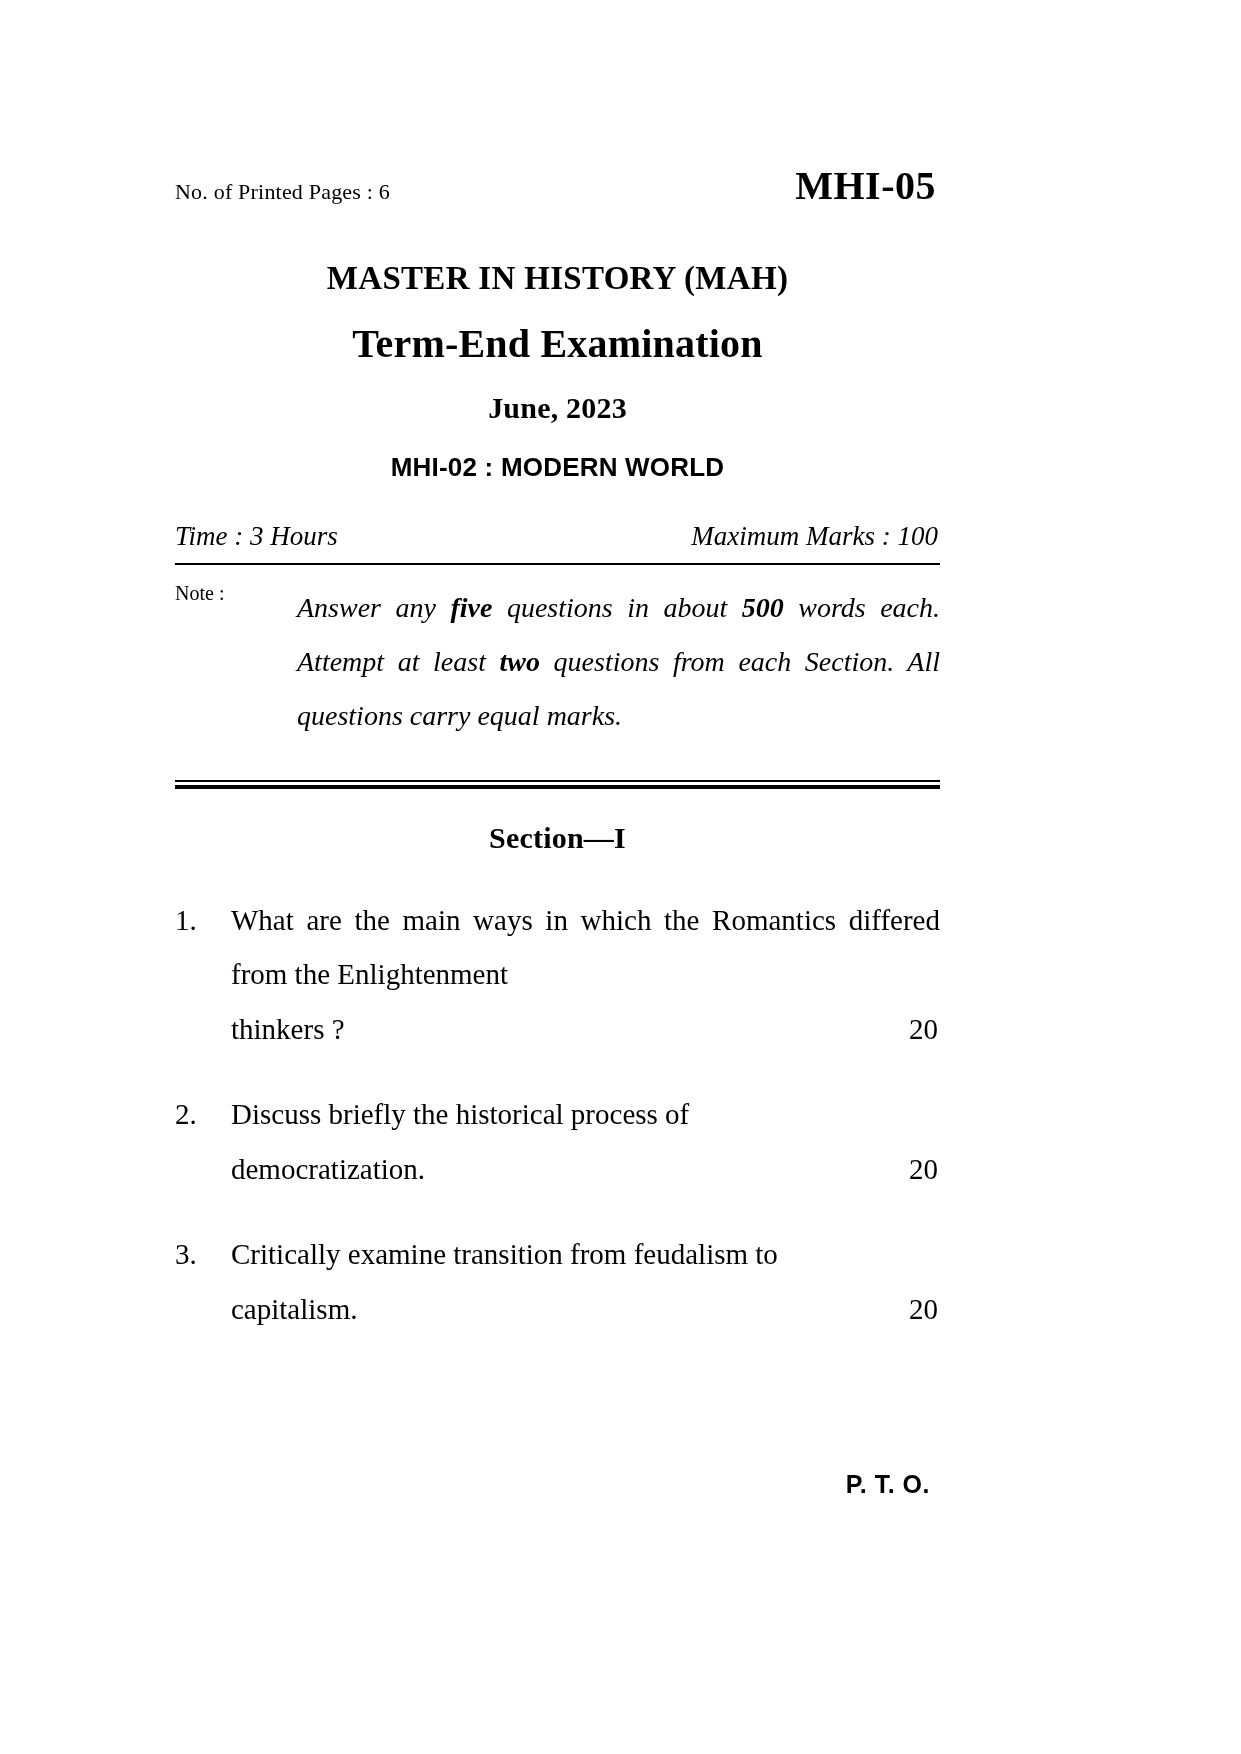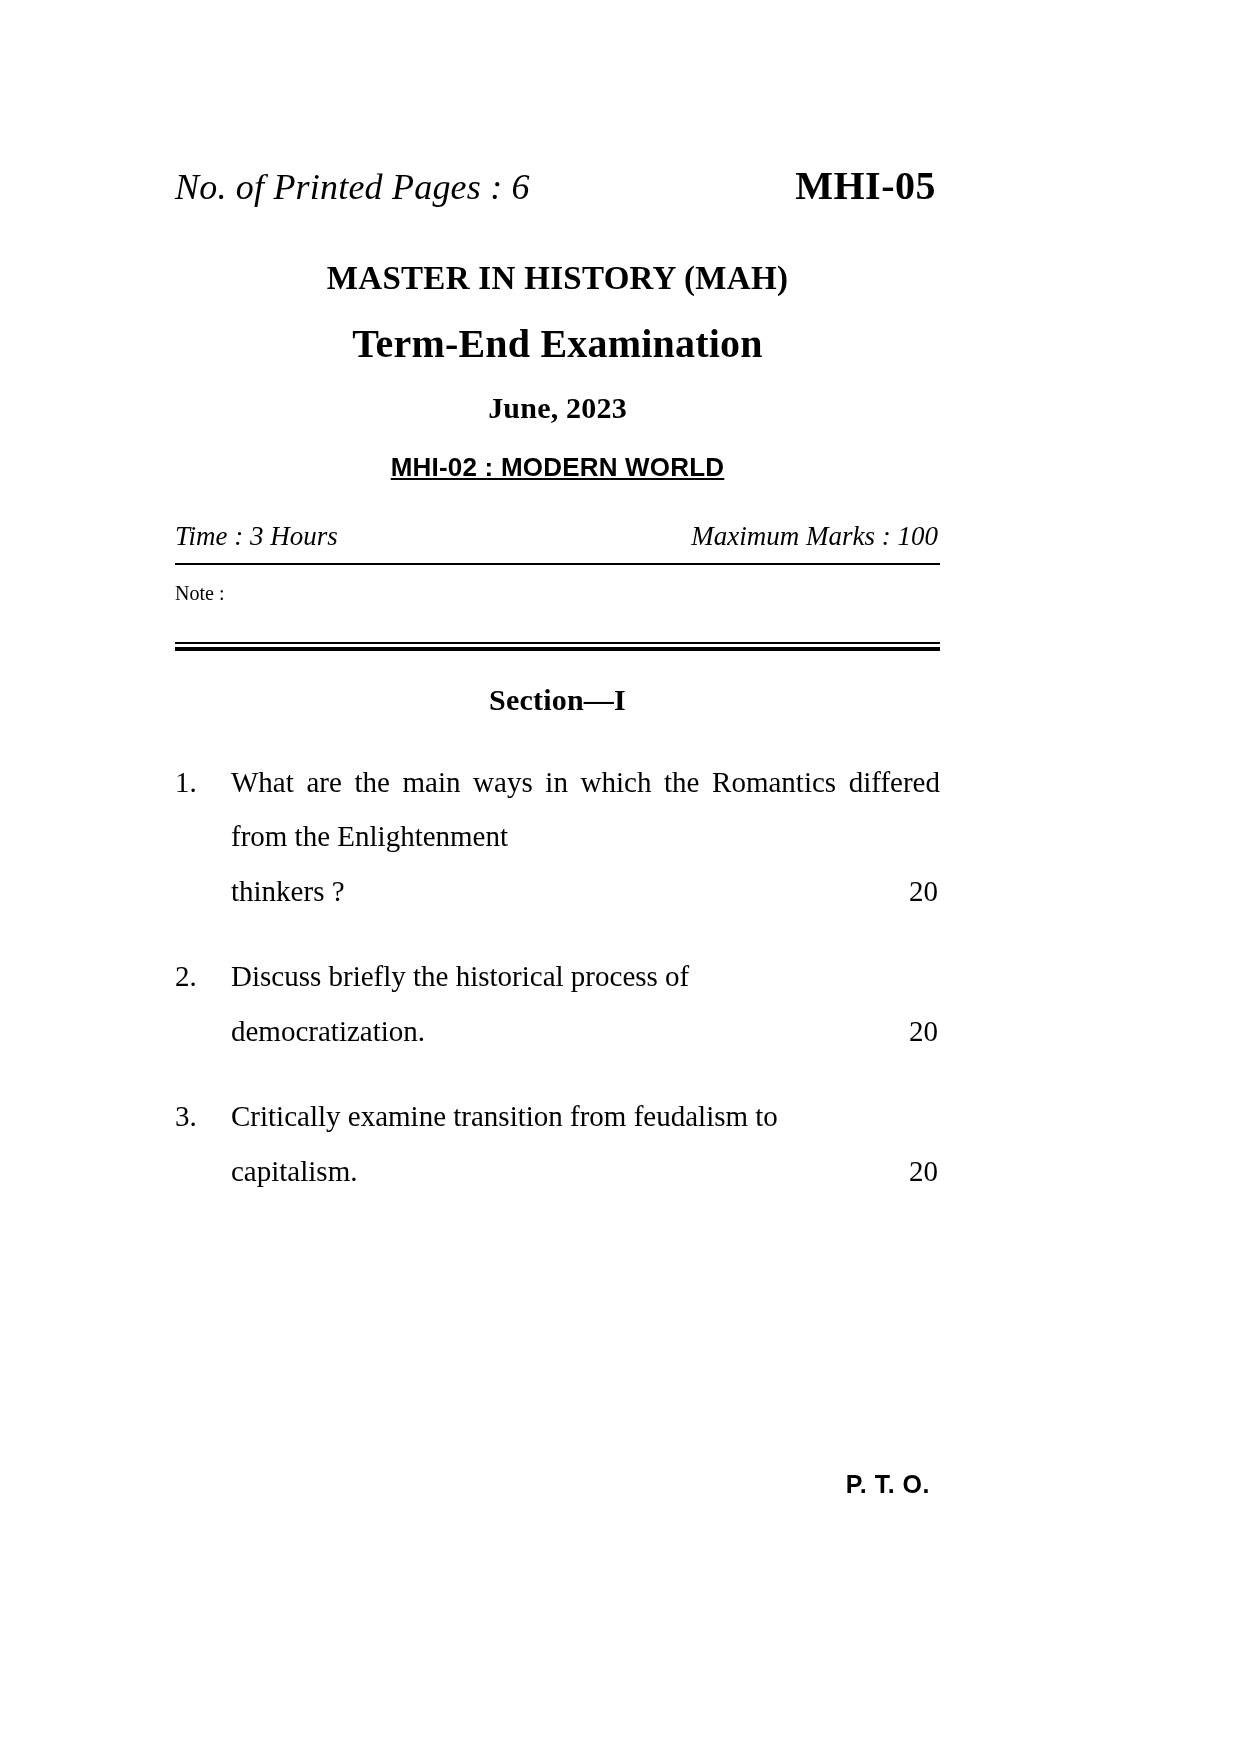--- a/index.html
+++ b/index.html
@@ -29,24 +29,23 @@
   
   .header-row {
     display: flex;
     align-items: baseline;
     justify-content: space-between;
     margin-top: 162px;
     height: 52px;
   }
   .printed-pages {
     font-family: "Liberation Serif", serif;
-    font-size: 36px;
+    font-size: 22px;
     letter-spacing: 0.2px;
     white-space: nowrap;
-    font-style: italic;
   }
   .course-code {
     font-family: "Liberation Serif", serif;
     font-weight: bold;
     font-size: 40px;
     letter-spacing: 0.5px;
     white-space: nowrap;
     padding-right: 4px;
   }
 
@@ -78,21 +77,20 @@
     margin-top: 22px;
     line-height: 1.2;
   }
   .paper-title {
     font-family: "Liberation Sans", sans-serif;
     font-weight: bold;
     font-size: 26px;
     letter-spacing: 0.2px;
     margin-top: 26px;
     line-height: 1.2;
-    text-decoration: underline;
   }
 
   
   .meta-row {
     display: flex;
     justify-content: space-between;
     align-items: flex-end;
     margin-top: 38px;
     font-style: italic;
     font-size: 27px;
@@ -237,20 +235,21 @@
 
     <div class="meta-row">
       <div class="left">Time : 3 Hours</div>
       <div class="right">Maximum Marks : 100</div>
     </div>
 
     <hr class="rule-single">
 
     <div class="note-block">
       <div class="note-label">Note :</div>
+      <div class="note-text"><span>Answer any </span><b>five</b><span> questions in about </span><b>500</b><span> words each. Attempt at least </span><b>two</b><span> questions from each Section. All questions carry equal marks.</span></div>
     </div>
 
     <div class="rule-double">
       <div class="thin"></div>
       <div class="gap"></div>
       <div class="thick"></div>
     </div>
 
     <div class="section-heading">Section—I</div>
 

